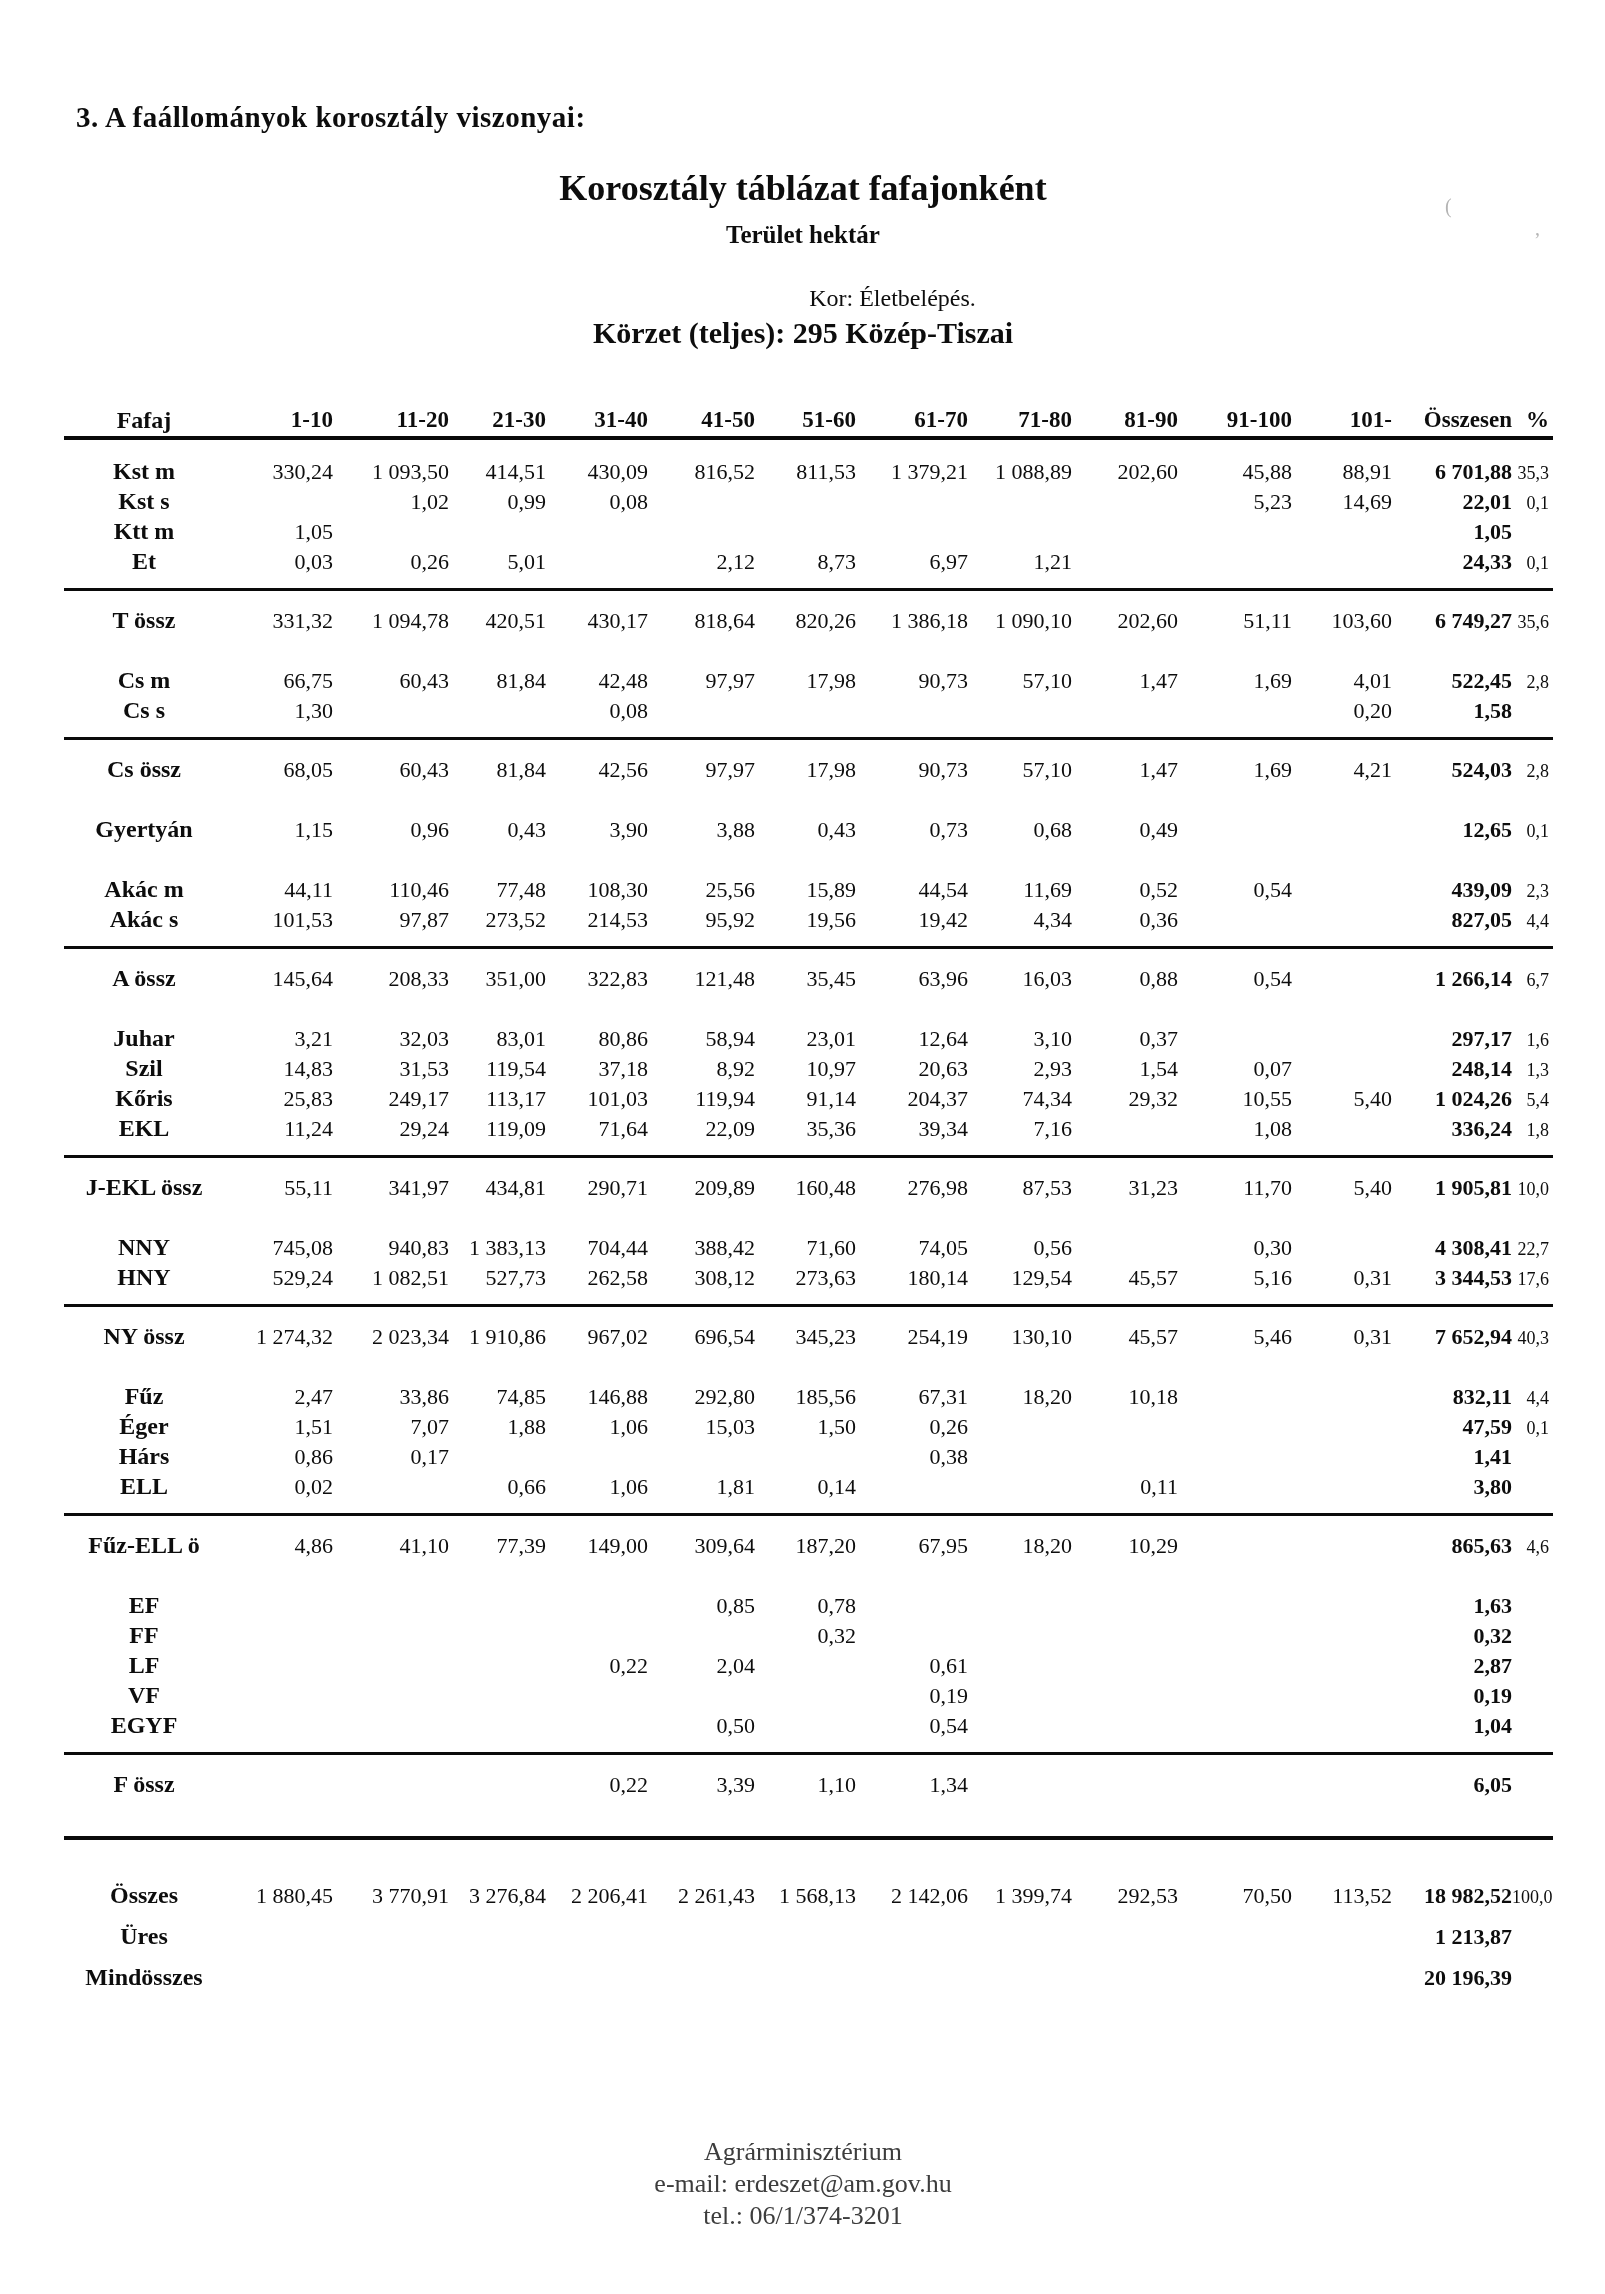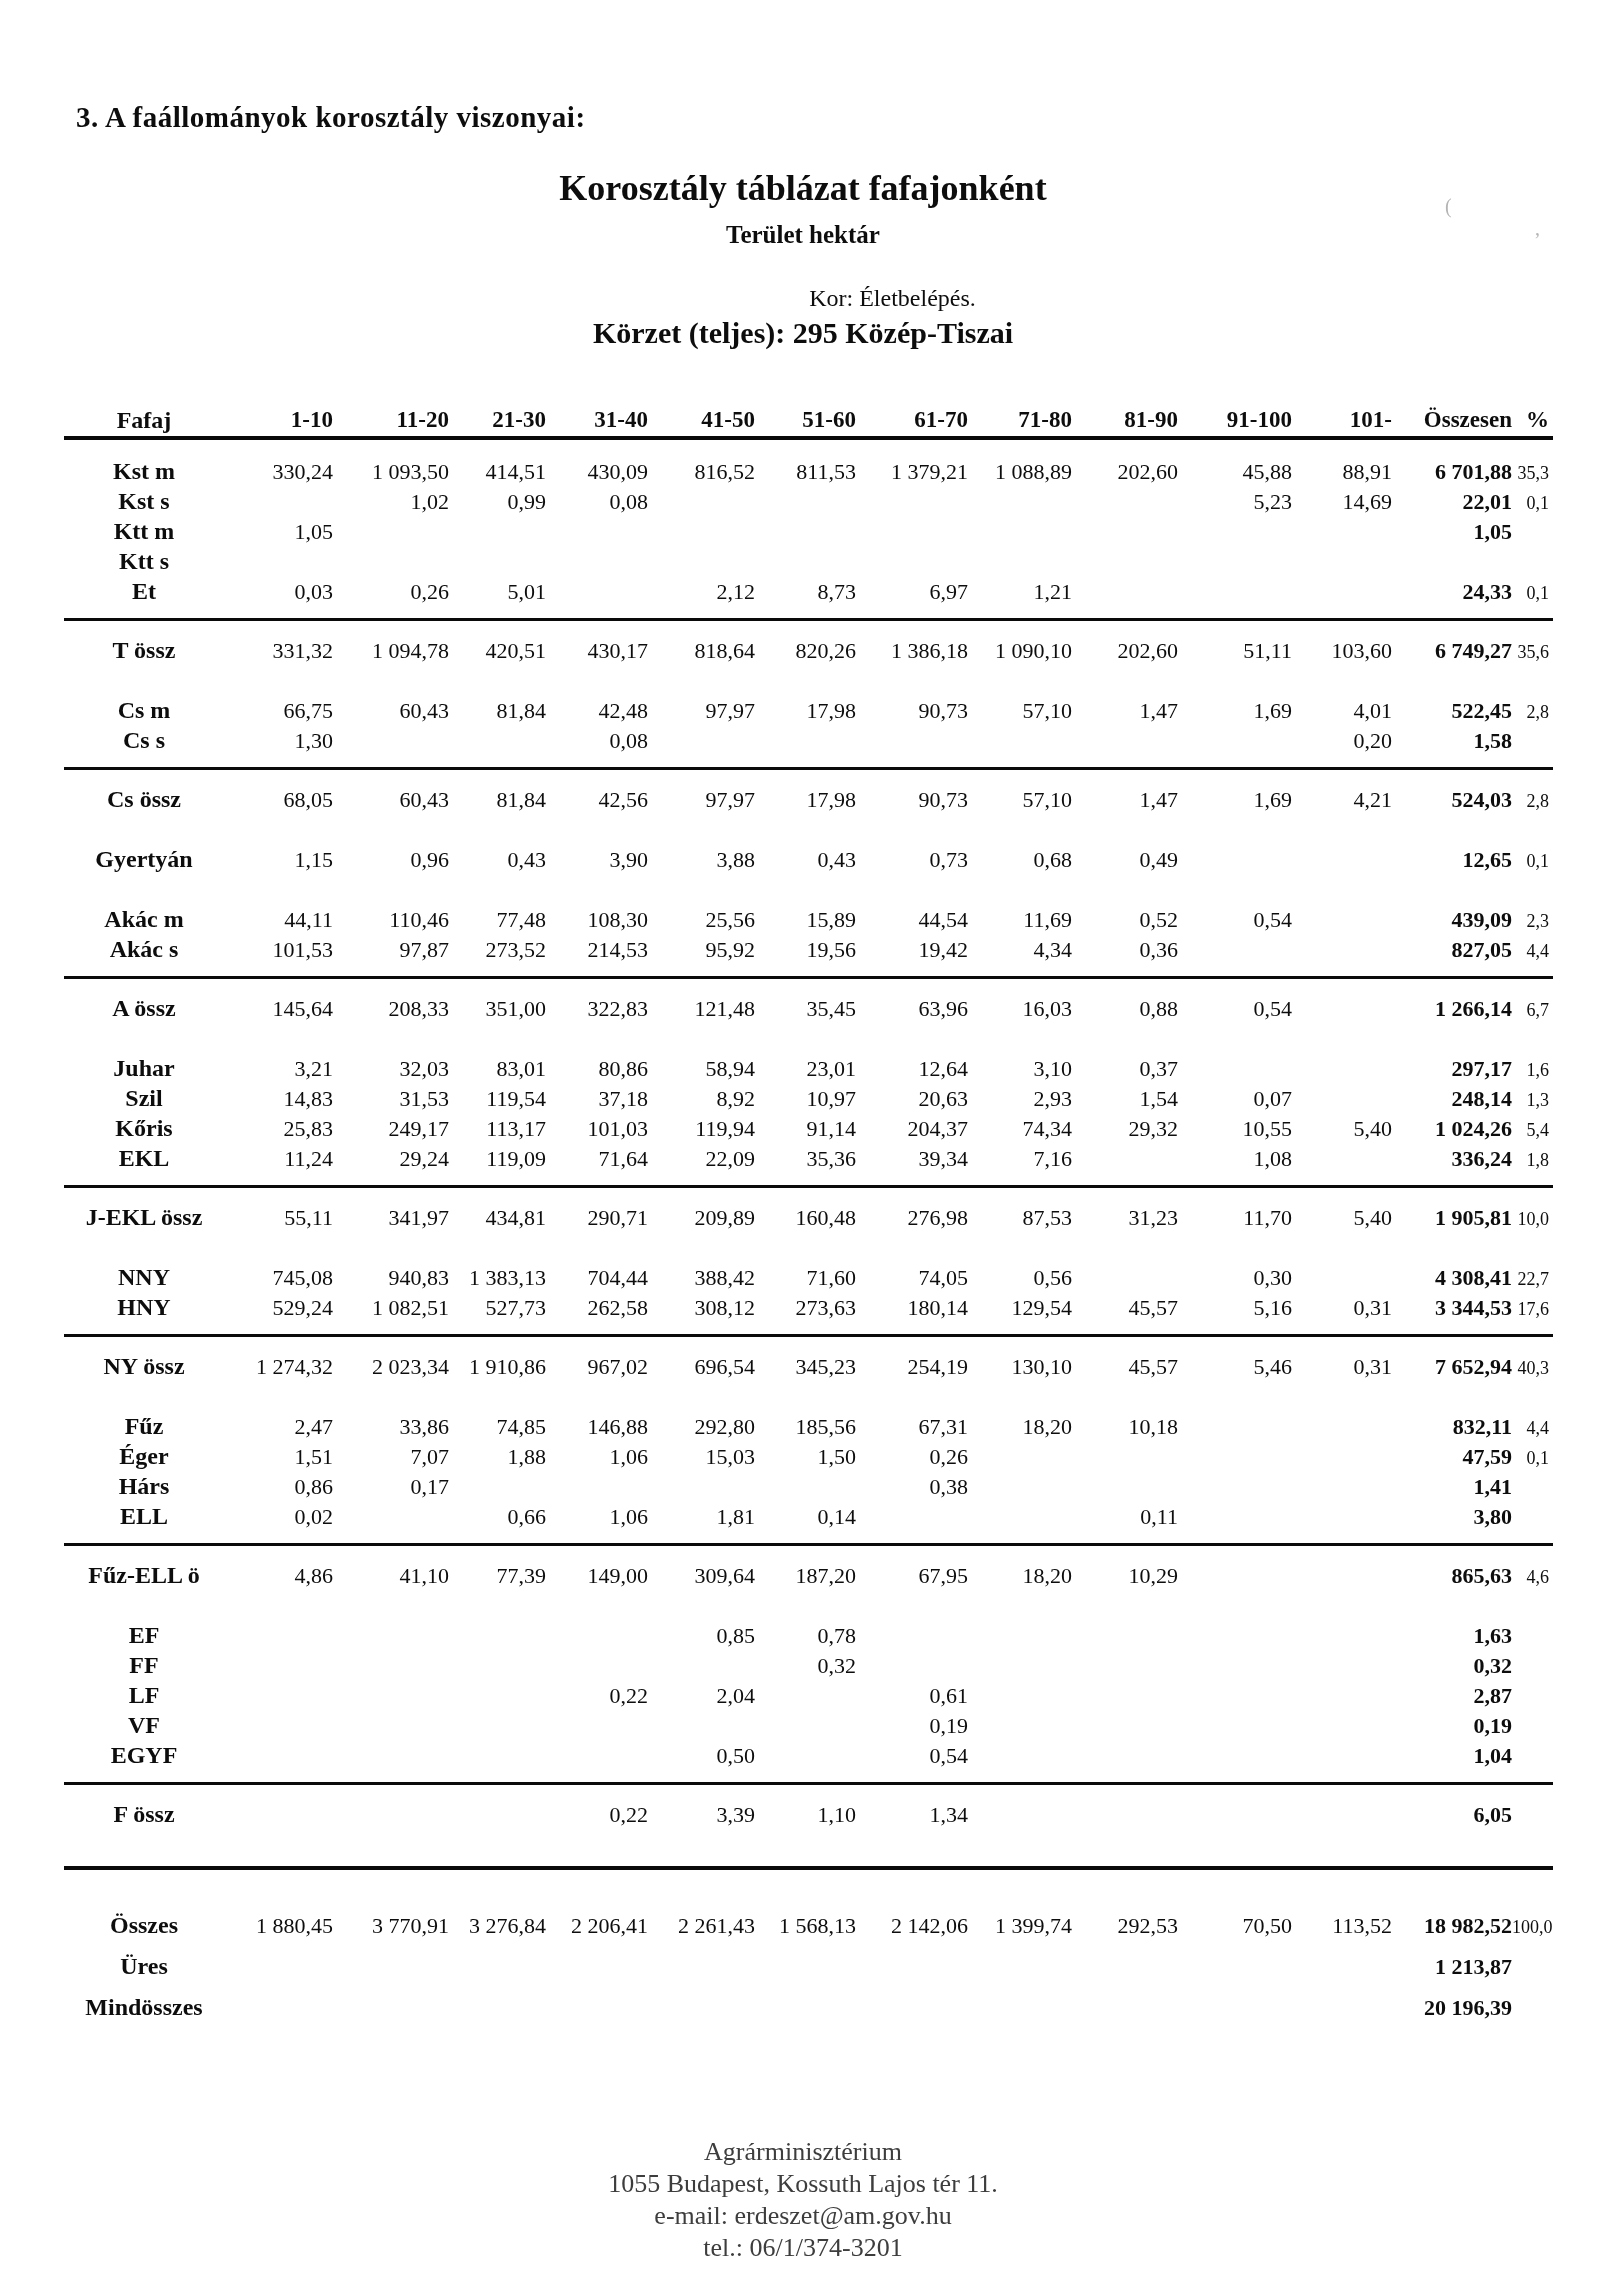--- a/index.html
+++ b/index.html
@@ -121,36 +121,20 @@
           <span class="c num"></span>
           <span class="c num"></span>
           <span class="c num"></span>
           <span class="c num"></span>
           <span class="c num"></span>
           <span class="c num"></span>
           <span class="c num tot">1,05</span>
           <span class="c num pct"></span>
         </div>
         <div class="trow species">
-          <span class="c lab">Ktt s</span>
-          <span class="c num"></span>
-          <span class="c num"></span>
-          <span class="c num"></span>
-          <span class="c num"></span>
-          <span class="c num"></span>
-          <span class="c num"></span>
-          <span class="c num"></span>
-          <span class="c num"></span>
-          <span class="c num"></span>
-          <span class="c num"></span>
-          <span class="c num"></span>
-          <span class="c num tot"></span>
-          <span class="c num pct"></span>
-        </div>
-        <div class="trow species">
           <span class="c lab">Et</span>
           <span class="c num">0,03</span>
           <span class="c num">0,26</span>
           <span class="c num">5,01</span>
           <span class="c num"></span>
           <span class="c num">2,12</span>
           <span class="c num">8,73</span>
           <span class="c num">6,97</span>
           <span class="c num">1,21</span>
           <span class="c num"></span>
@@ -645,19 +629,18 @@
           <span class="c num"></span>
           <span class="c num"></span>
           <span class="c num tot">20 196,39</span>
           <span class="c num pct"></span>
         </div>
       </div>
   </div>
 
   <div class="footer">
     <div>Agrárminisztérium</div>
-    <div>1055 Budapest, Kossuth Lajos tér 11.</div>
     <div>e-mail: erdeszet@am.gov.hu</div>
     <div>tel.: 06/1/374-3201</div>
   </div>
 
 </div>
 
 
 </body></html>

